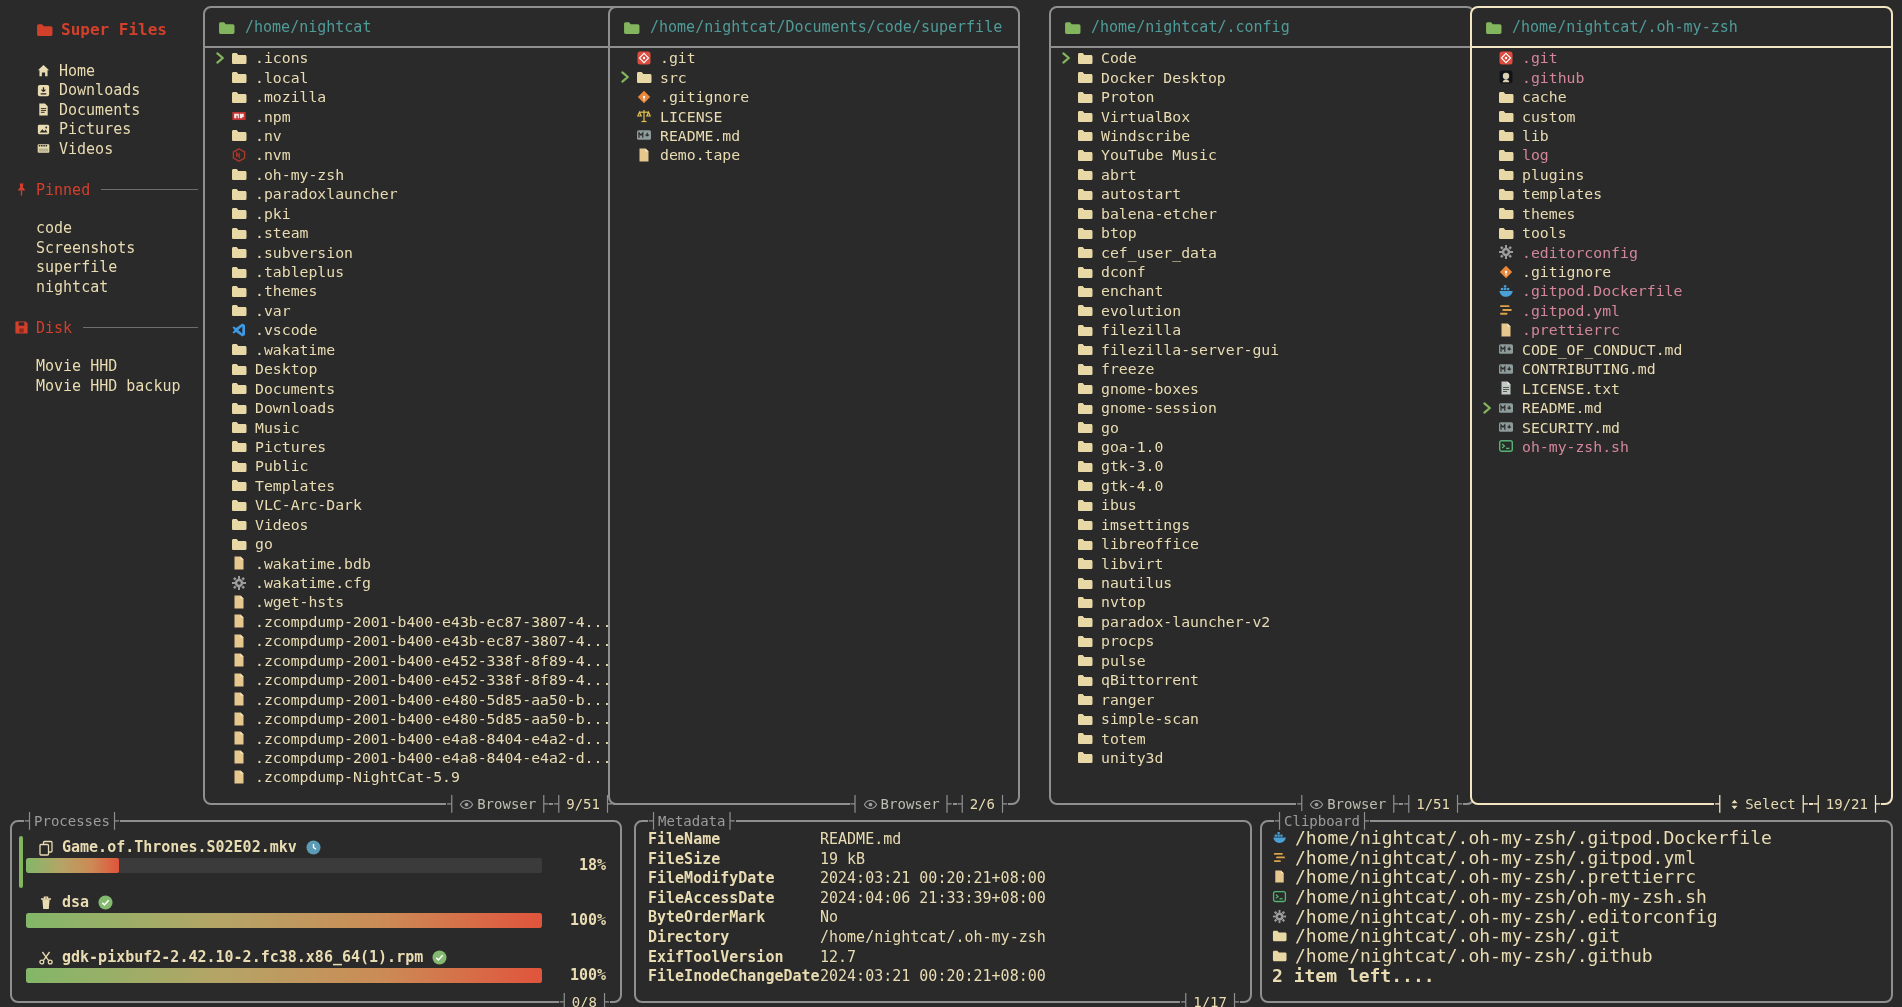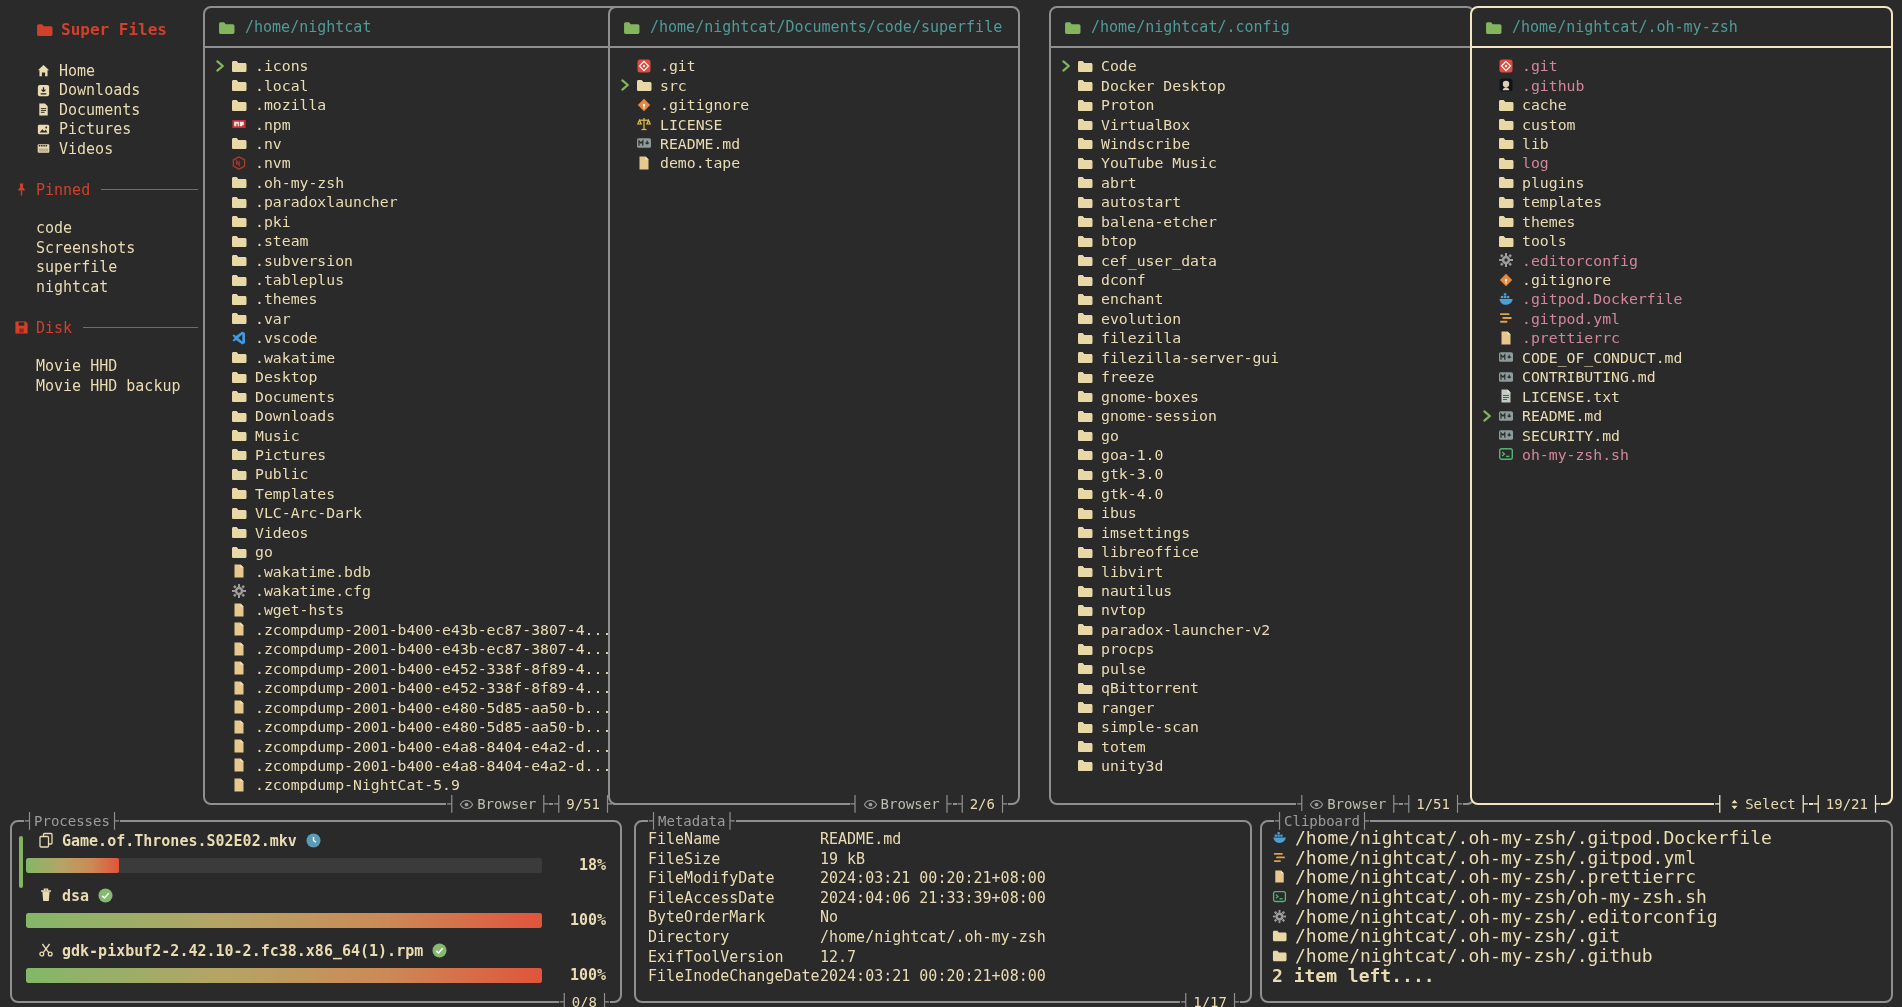--- a/index.html
+++ b/index.html
@@ -28,21 +28,21 @@
   .panel{border:2px solid var(--border);border-radius:8px;top:6px;height:799px;background:var(--bg)}
   .panel.active{border-color:var(--active)}
   .panel.p1{left:203px;width:422px}
   .panel.p2{left:608px;width:412px}
   .panel.p3{left:1049px;width:426px}
   .panel.p4{left:1470px;width:423px}
   .p-header{height:40px;display:flex;align-items:center;gap:10px;padding:0 13px;
     border-bottom:2px solid var(--border);overflow:hidden}
   .panel.active .p-header{border-bottom-color:var(--active)}
   .p-path{color:var(--teal);font-weight:normal;font-size:15px;white-space:nowrap}
-  .files{padding-top:8px;overflow:hidden;height:calc(100% - 42px)}
+  .files{overflow:hidden;height:calc(100% - 42px)}
   .file-row{display:flex;align-items:center;height:19.45px;padding-left:8px;overflow:hidden}
   .cursor-slot{width:18px;height:15px;flex:0 0 18px;display:flex;align-items:center}
   .file-row .icon{margin-right:8px}
   .file-name{font-size:14.8px;white-space:nowrap}
   .file-row.selected .file-name{color:var(--pink)}
 
   
   .p-footer{position:absolute;right:10px;bottom:-11px;display:flex;gap:4px;
     font-size:14px;line-height:20px;height:20px}
   .p-footer .grp{display:flex;align-items:center;background:var(--bg);padding:0 1px;gap:3px}
@@ -57,30 +57,30 @@
   .bpanel .b-title{position:absolute;top:-11px;left:12px;display:flex;align-items:center;
     background:var(--bg);height:20px;line-height:20px;font-size:14px;color:var(--gray);padding:0 1px}
   .bpanel .p-footer{bottom:-11px}
   .processes{left:10px;width:612px}
   .metadata{left:634px;width:618px}
   .clipboard{left:1260px;width:633px}
 
   .proc-body{padding:10px 14px 0 26px;position:relative;height:100%}
   .proc-selbar{position:absolute;left:-19px;top:4px;width:4px;height:52px;background:var(--green);border-radius:2px}
   .proc-item{margin-bottom:13px;position:relative}
-  .proc-name{display:flex;align-items:flex-start;gap:8px;height:24px;font-size:15px;font-weight:bold;white-space:nowrap}
+  .proc-name{display:flex;align-items:flex-end;gap:8px;height:24px;font-size:15px;font-weight:bold;white-space:nowrap}
   .proc-barrow{display:flex;align-items:center;gap:12px;margin-left:-12px;height:18px}
   .proc-track{flex:1;height:15px;background:#3b3b3b;border-radius:2px;overflow:hidden}
   .proc-fill{height:100%;border-radius:2px;
     background:linear-gradient(90deg,#83b768 0%,#b5a466 38%,#cc8a55 70%,#e0543c 100%)}
   .proc-pct{width:52px;text-align:right;font-size:15px;font-weight:bold}
 
   .meta-body{padding:8px 14px 0 12px}
   .meta-row{display:flex;height:19.6px;font-size:15px;white-space:nowrap}
-  .meta-key{min-width:172px;font-weight:normal}
+  .meta-key{min-width:172px;font-weight:bold}
   .clip-body{padding:6px 12px 0 10px}
   .clip-row{display:flex;align-items:center;gap:8px;height:19.6px;font-size:18px;white-space:nowrap}
   .clip-more{height:19.6px;font-size:18px;font-weight:bold}
 
   .icon{display:inline-flex;flex:0 0 auto}
   .icon svg{display:block}
 </style>
 </head>
 <body>
 

